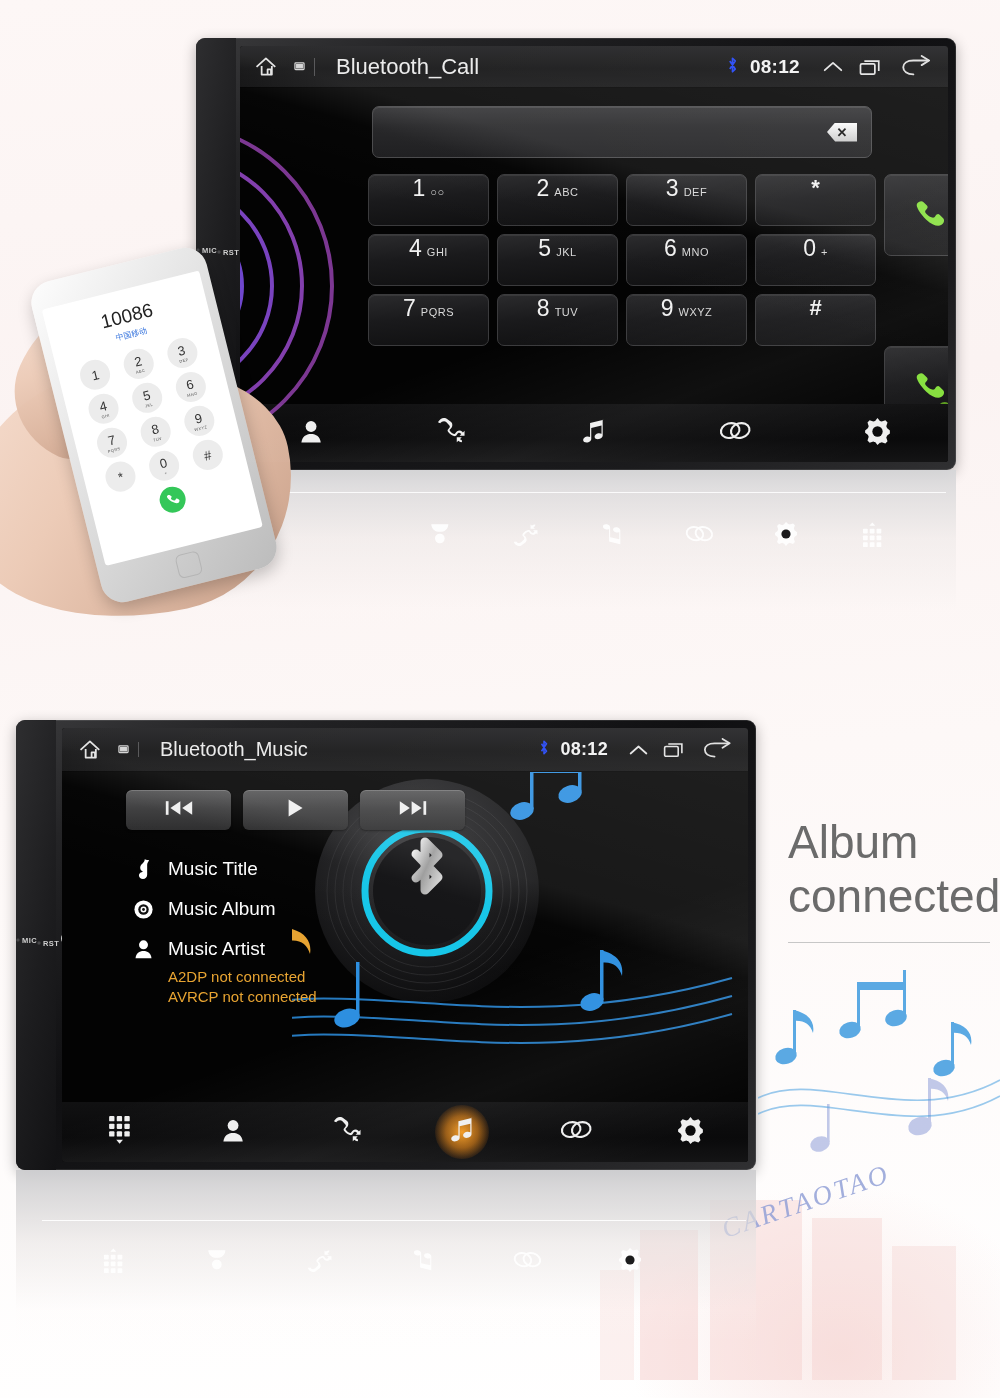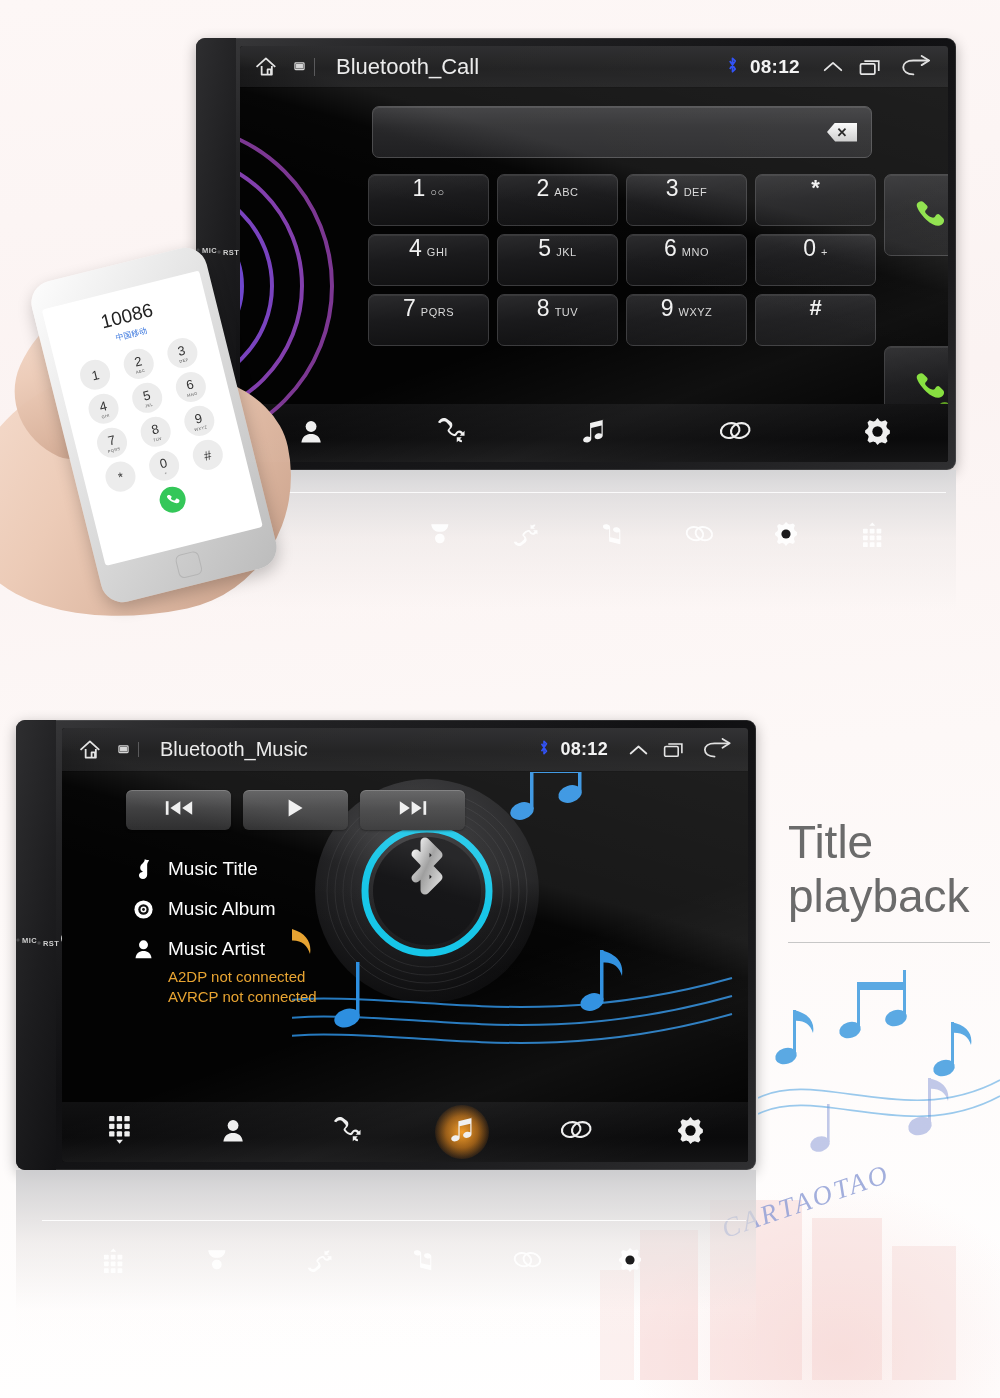--- a/index.html
+++ b/index.html
@@ -839,17 +839,17 @@
       <path d="M170 148c16 3 22 12 20 23-3-9-9-13-20-12z"></path>
       <ellipse cx="62" cy="214" rx="10" ry="7.5" transform="rotate(-18 62 214)"></ellipse>
       <rect x="69" y="174" width="2.6" height="38"></rect>
     </g>
     <g fill="none" stroke="#4aa0e0" stroke-width="1.6" opacity=".55">
       <path d="M0 168 C 60 138, 150 200, 242 150"></path>
       <path d="M0 184 C 60 154, 150 216, 242 166"></path>
     </g>
   </svg>
 
-  <div class="caption" style="left:788px; top:818px; font-size:46px;">Title</div>
-  <div class="caption" style="left:788px; top:872px; font-size:46px;">playback</div>
+  <div class="caption" style="left:788px; top:818px; font-size:46px;">Album</div>
+  <div class="caption" style="left:788px; top:872px; font-size:46px;">connected</div>
   <div class="caption-rule" style="left:788px; top:942px; width:202px;"></div>
 
 </div>
 
 </body></html>

